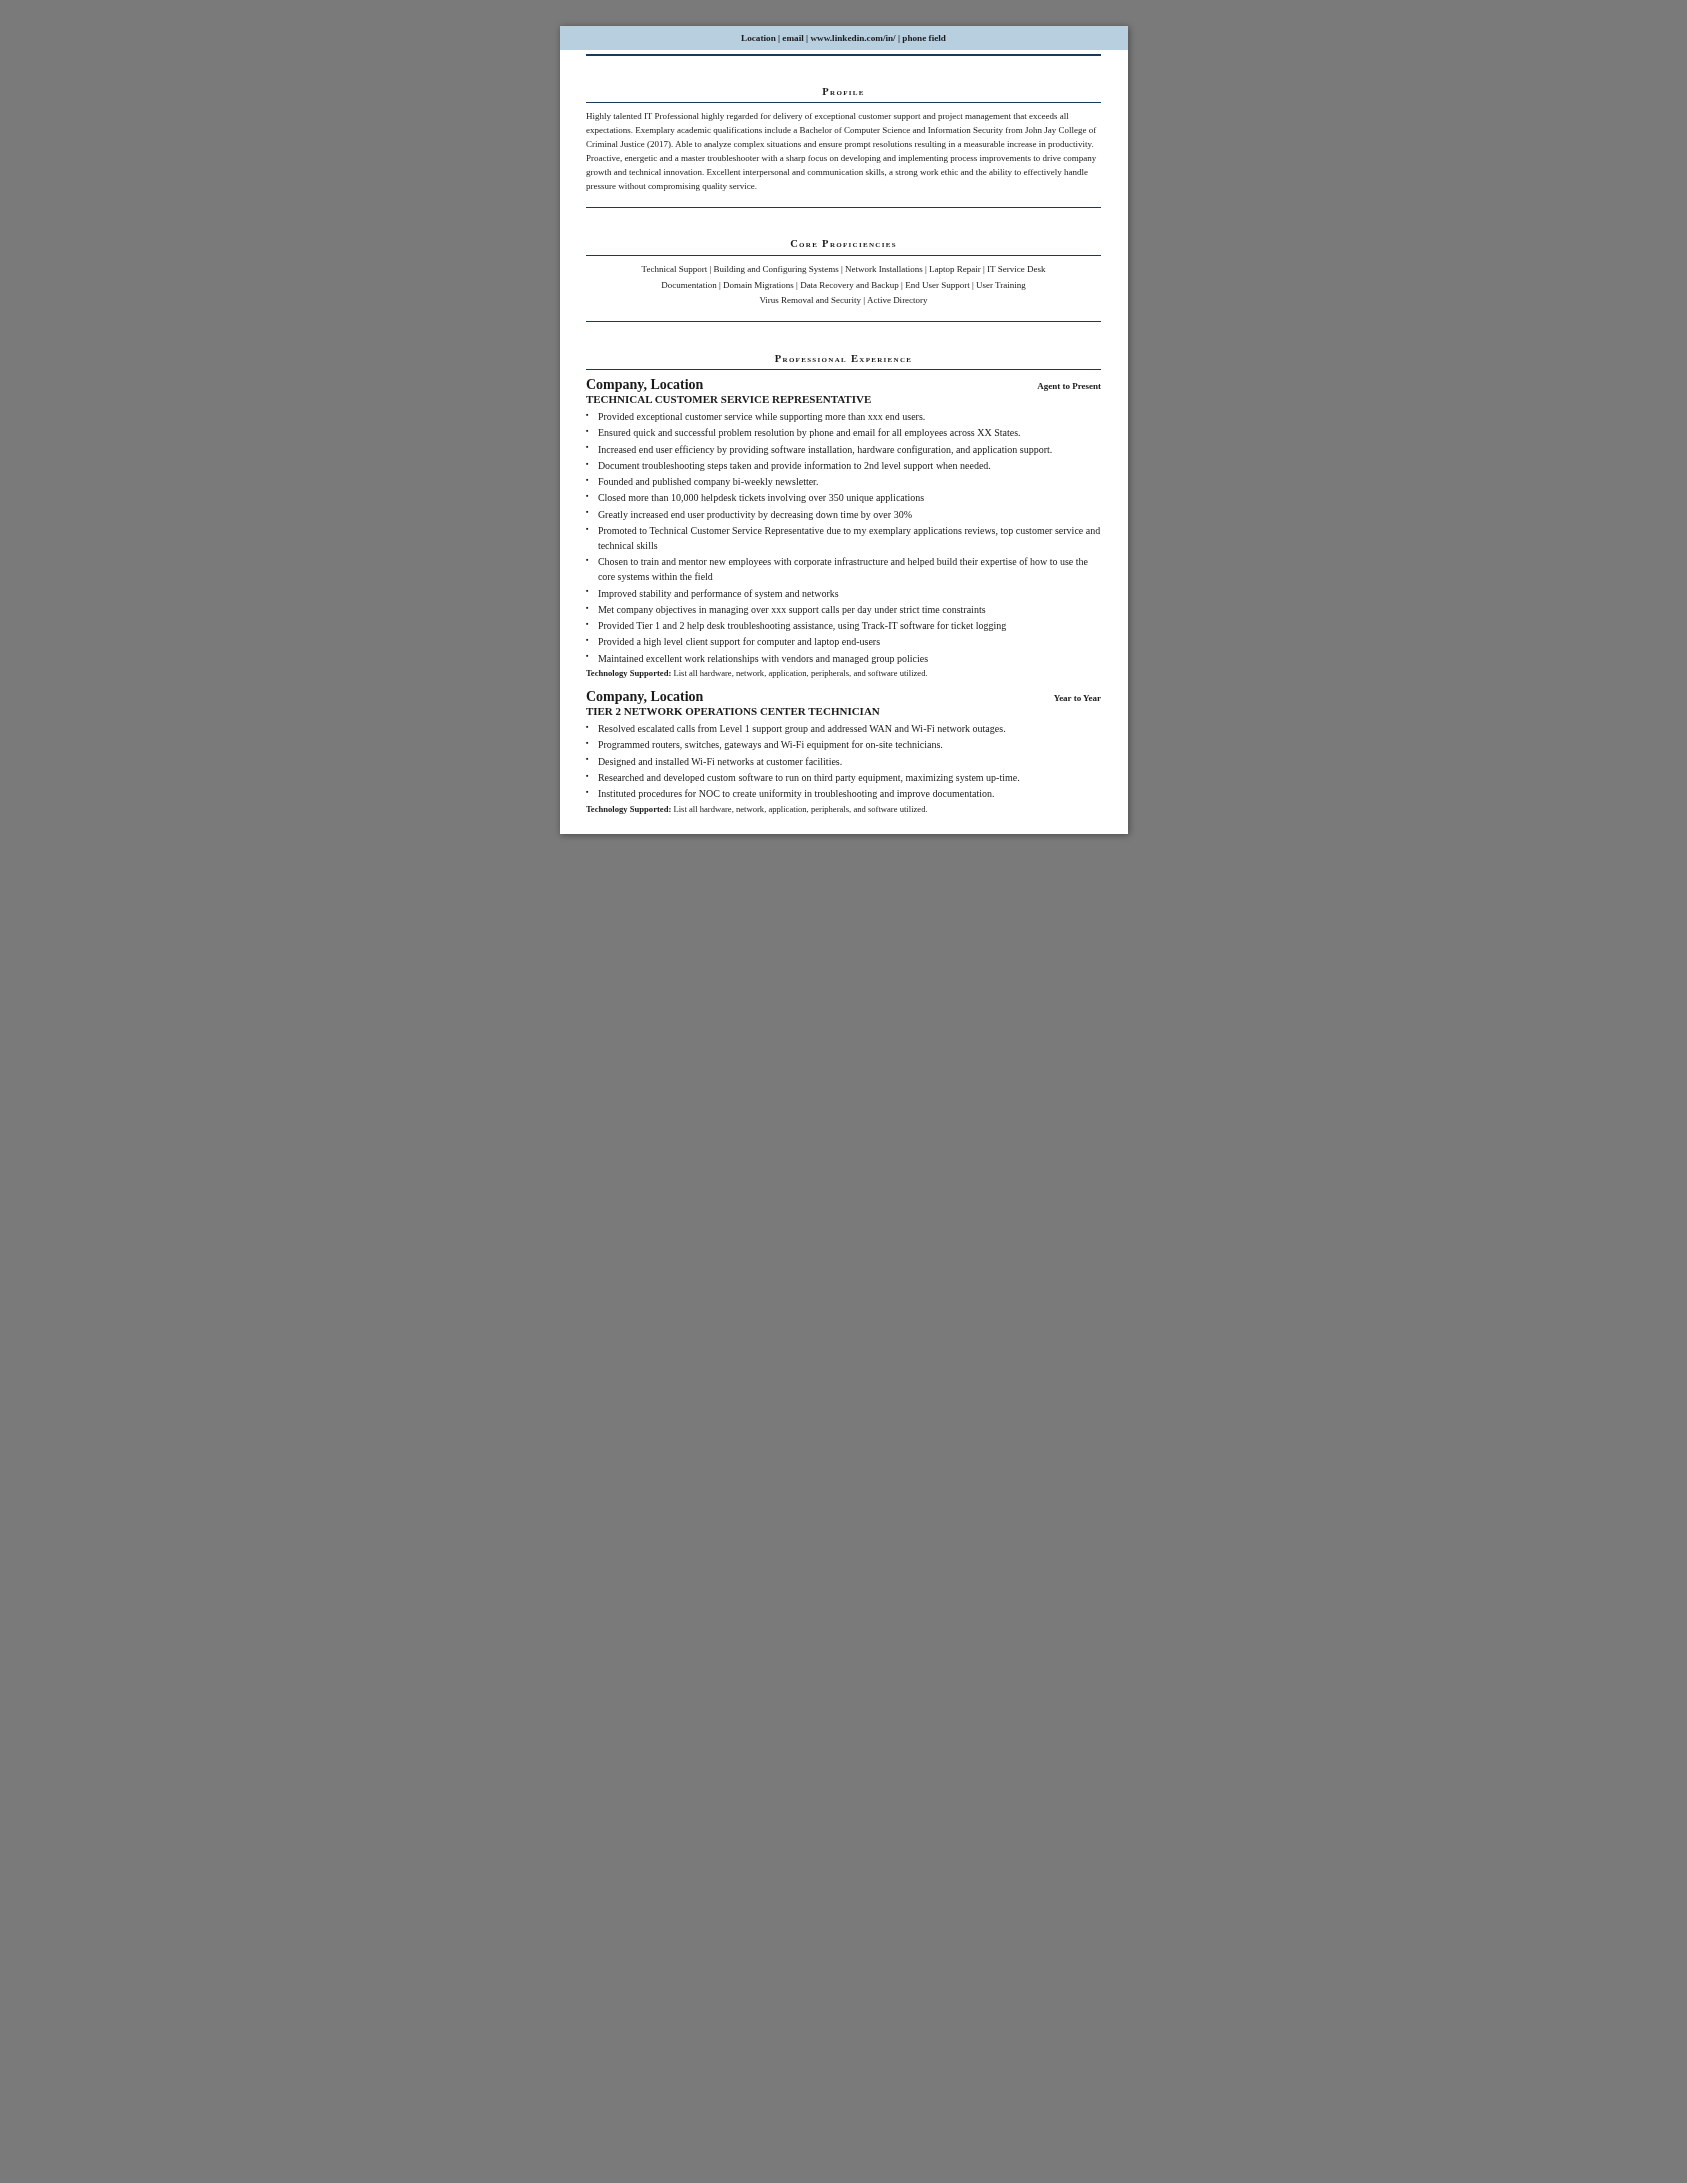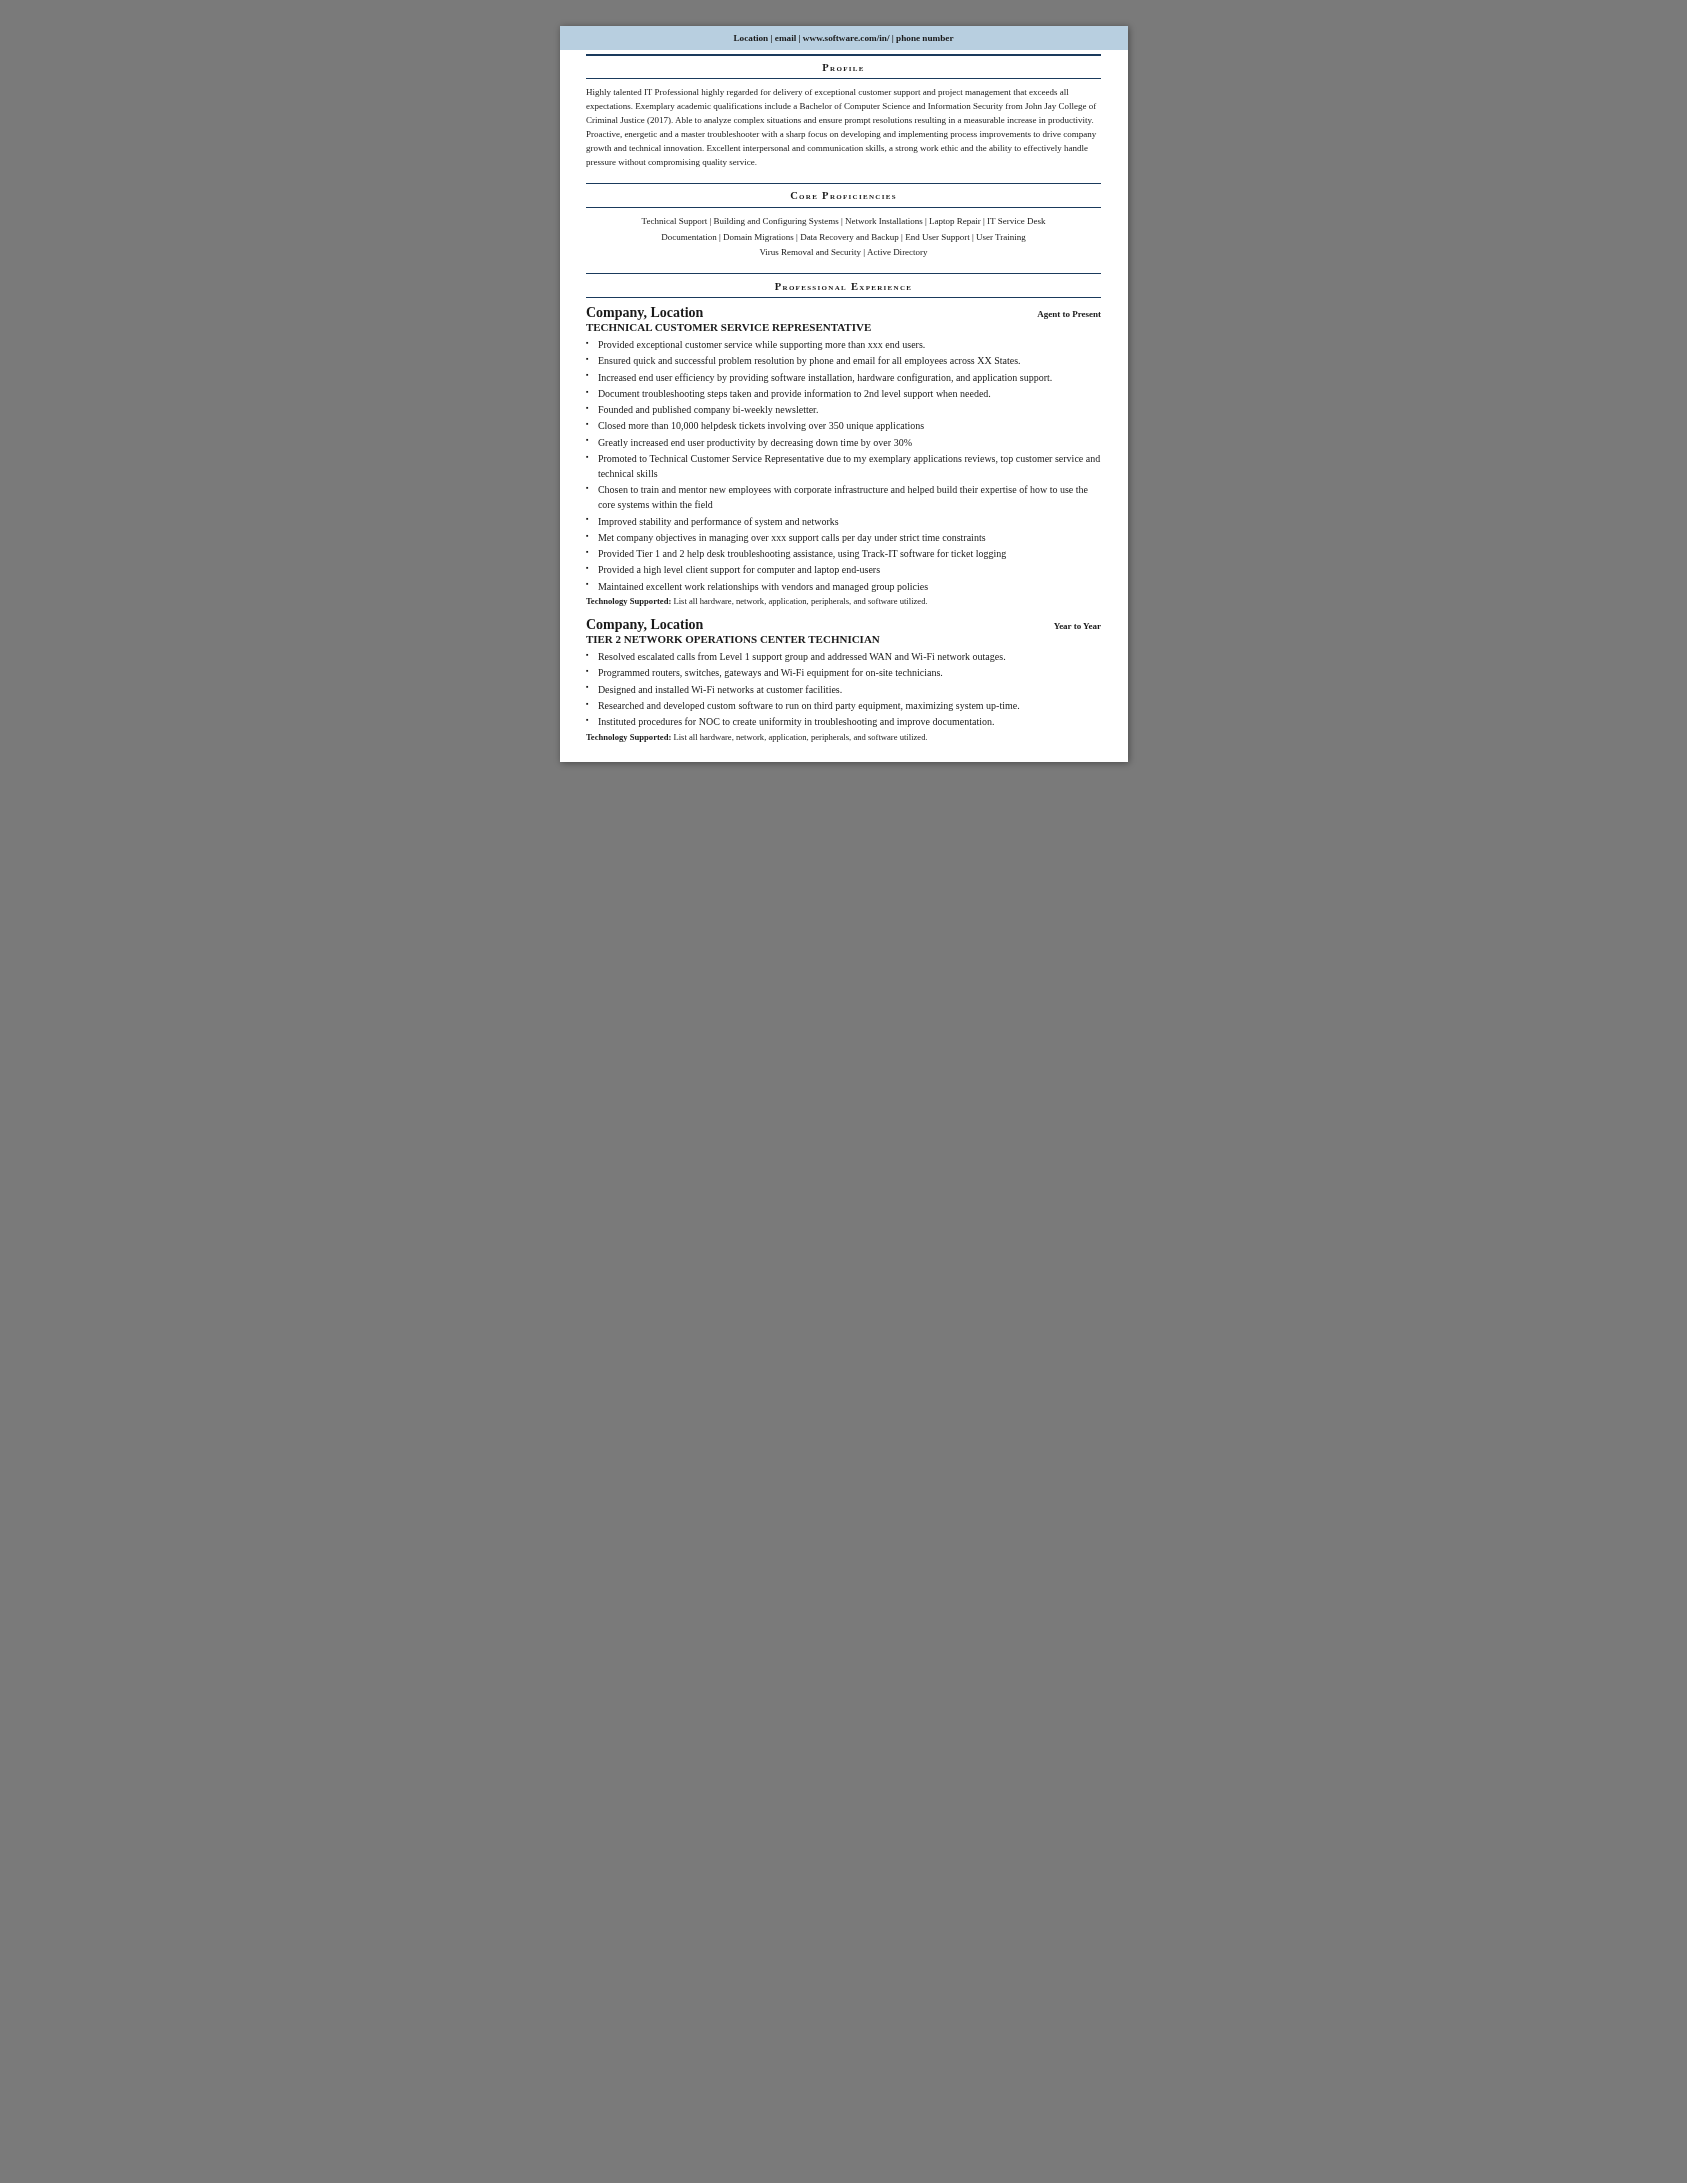--- a/index.html
+++ b/index.html
@@ -75,20 +75,21 @@
     }
 
     
     .section {
       padding: 6.6px 26.4px 9.2px;
     }
 
     .section-header {
       text-align: center;
       margin-bottom: 5.3px;
+      margin-top: 24px;
     }
 
     .section-title {
       color: #1a1a1a;
       font-size: 10.6px;
       font-variant: small-caps;
       font-weight: bold;
       letter-spacing: 1.3px;
     }
 
@@ -178,21 +179,21 @@
       font-weight: bold;
     }
   </style>
 </head>
 <body>
 
 <div class="resume-container">
 
 
   <div class="header-contact-bar">
-    <div class="header-contact">Location | email | www.software.com/in/ | phone number</div>
+    <div class="header-contact">Location | email | www.linkedin.com/in/ | phone field</div>
   </div>
 
   <hr class="divider-full">
   <hr class="divider-thin">
 
   <div class="section">
     <div class="section-header">
       <span class="section-title">Profile</span>
     </div>
     <hr class="section-divider">

